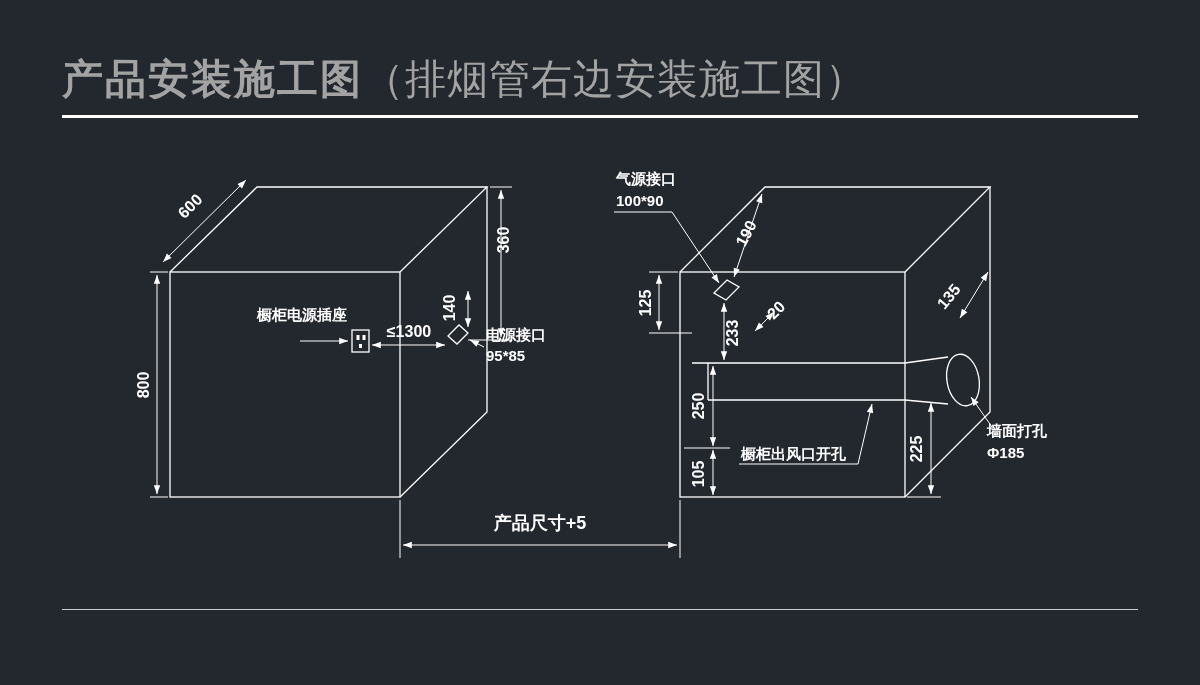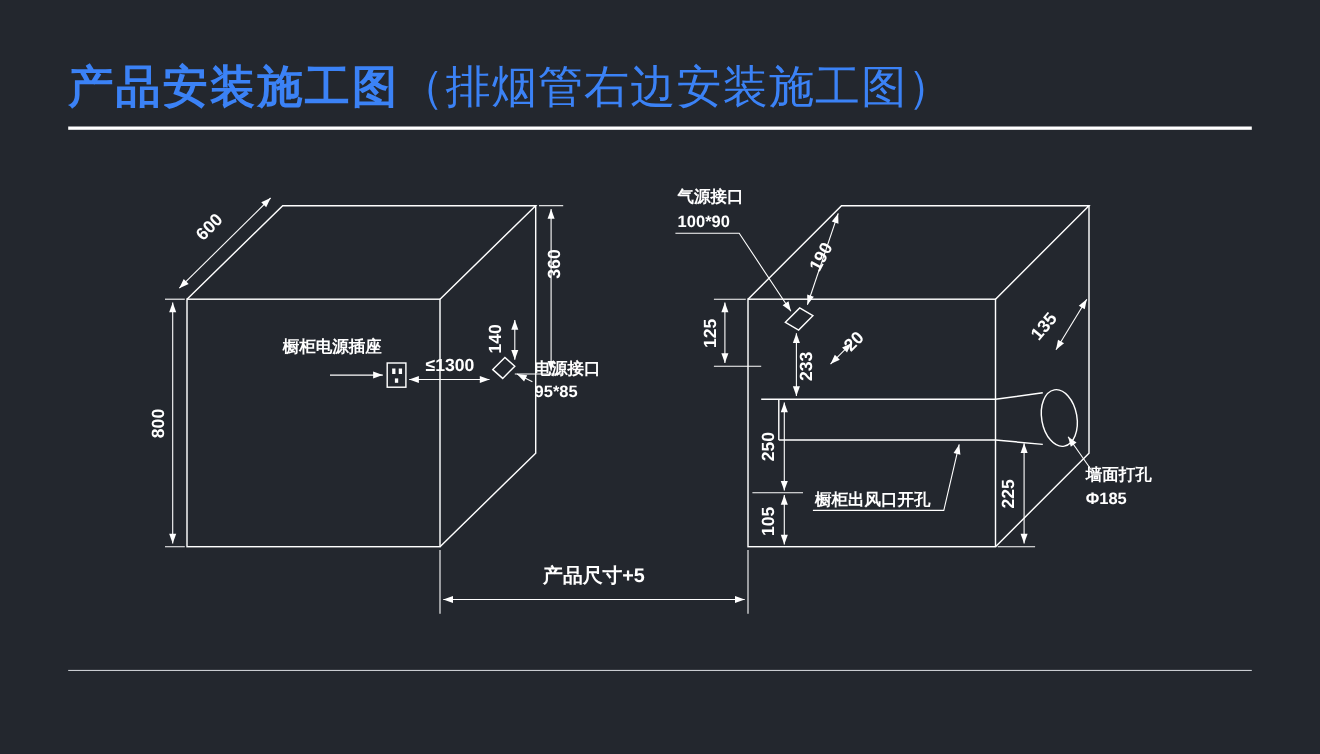--- a/index.html
+++ b/index.html
@@ -5,21 +5,21 @@
   * { margin:0; padding:0; box-sizing:border-box; }
   html,body { width:1200px; height:685px; }
   body {
     background:#23272e;
     font-family:"Liberation Sans", sans-serif;
     position:relative;
     overflow:hidden;
   }
   .page-title {
     position:absolute; left:62px; top:57px;
-    color:#3b82f6; font-size:41px; line-height:1.1; white-space:nowrap;
+    color:#a3a3a3; font-size:41px; line-height:1.1; white-space:nowrap;
   }
   .page-title .main { font-weight:700; letter-spacing:2px; }
   .page-title .sub  { font-weight:400; letter-spacing:1px; }
   .rule-top {
     position:absolute; left:62px; top:115px; width:1076px; height:3px; background:#ffffff;
   }
   .rule-bottom {
     position:absolute; left:62px; top:609px; width:1076px; height:1px; background:#c9ccd1;
   }
   svg.diagram { position:absolute; left:0; top:0; }

